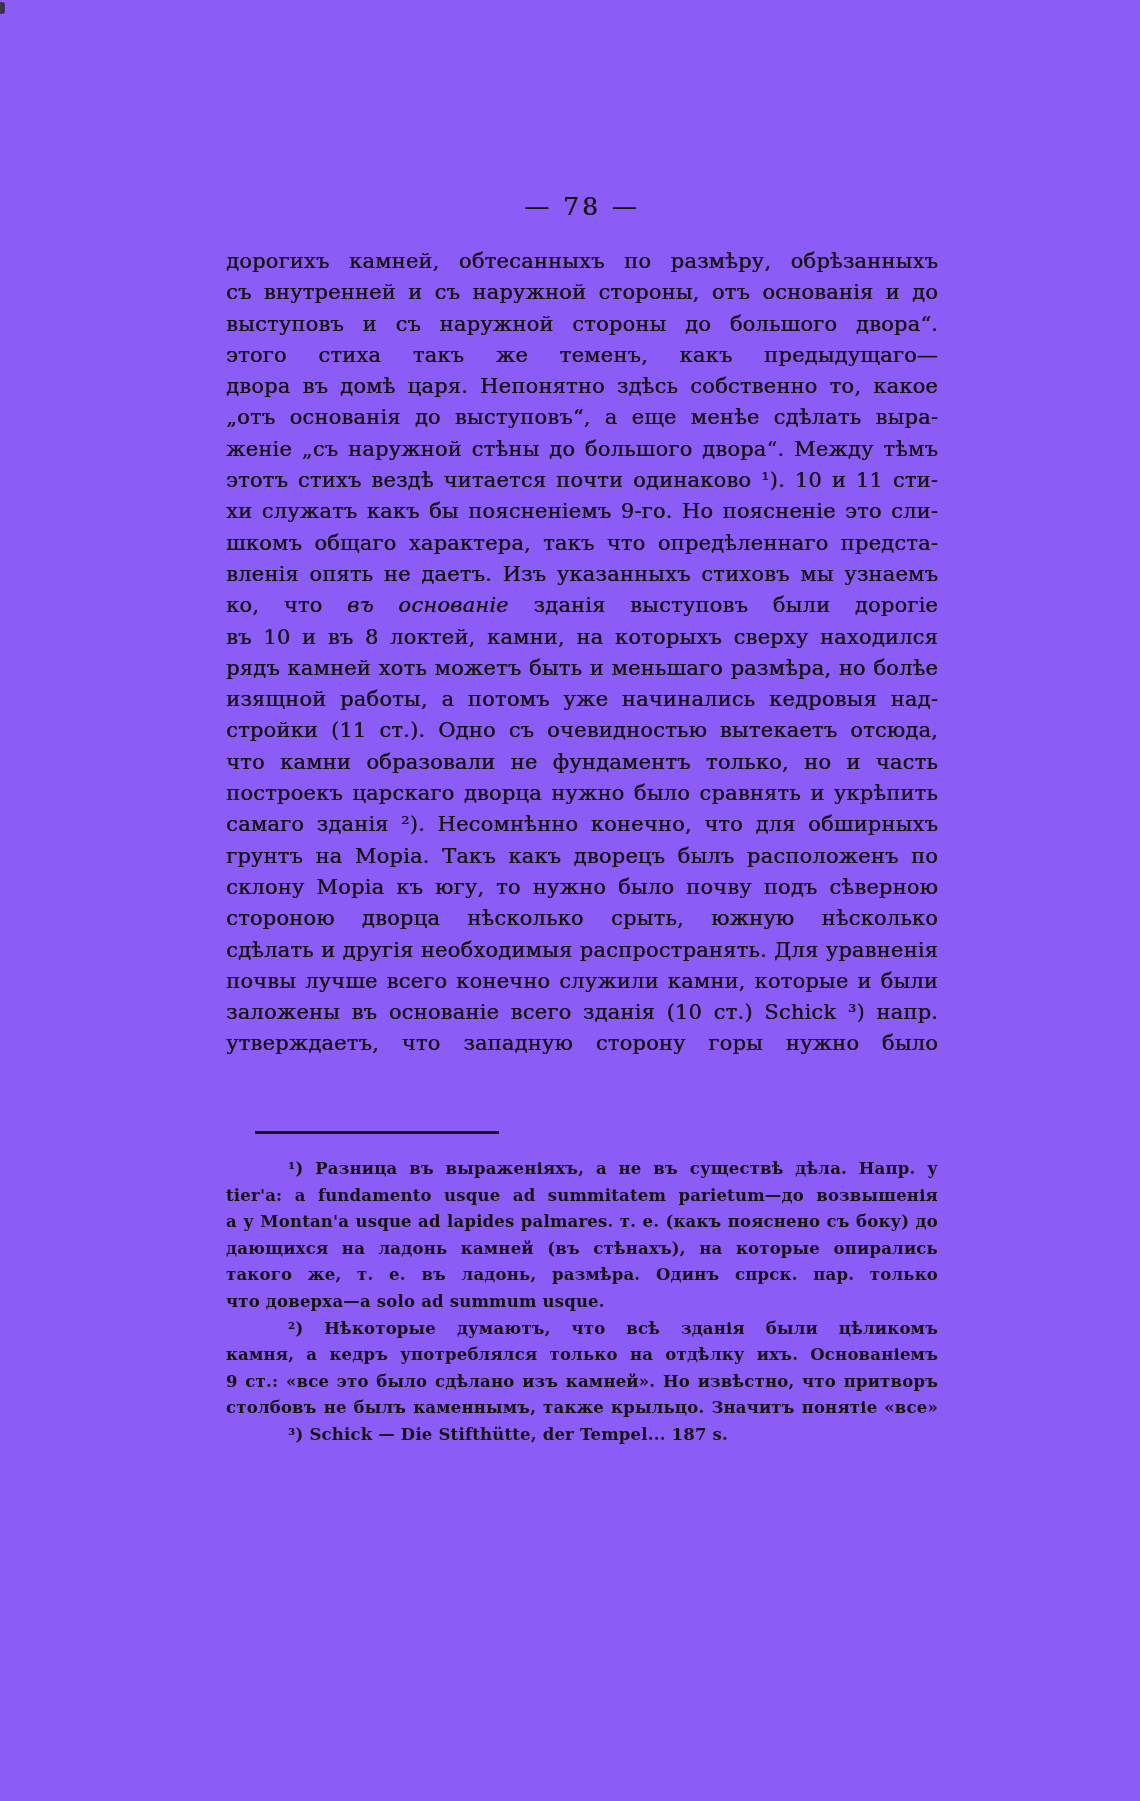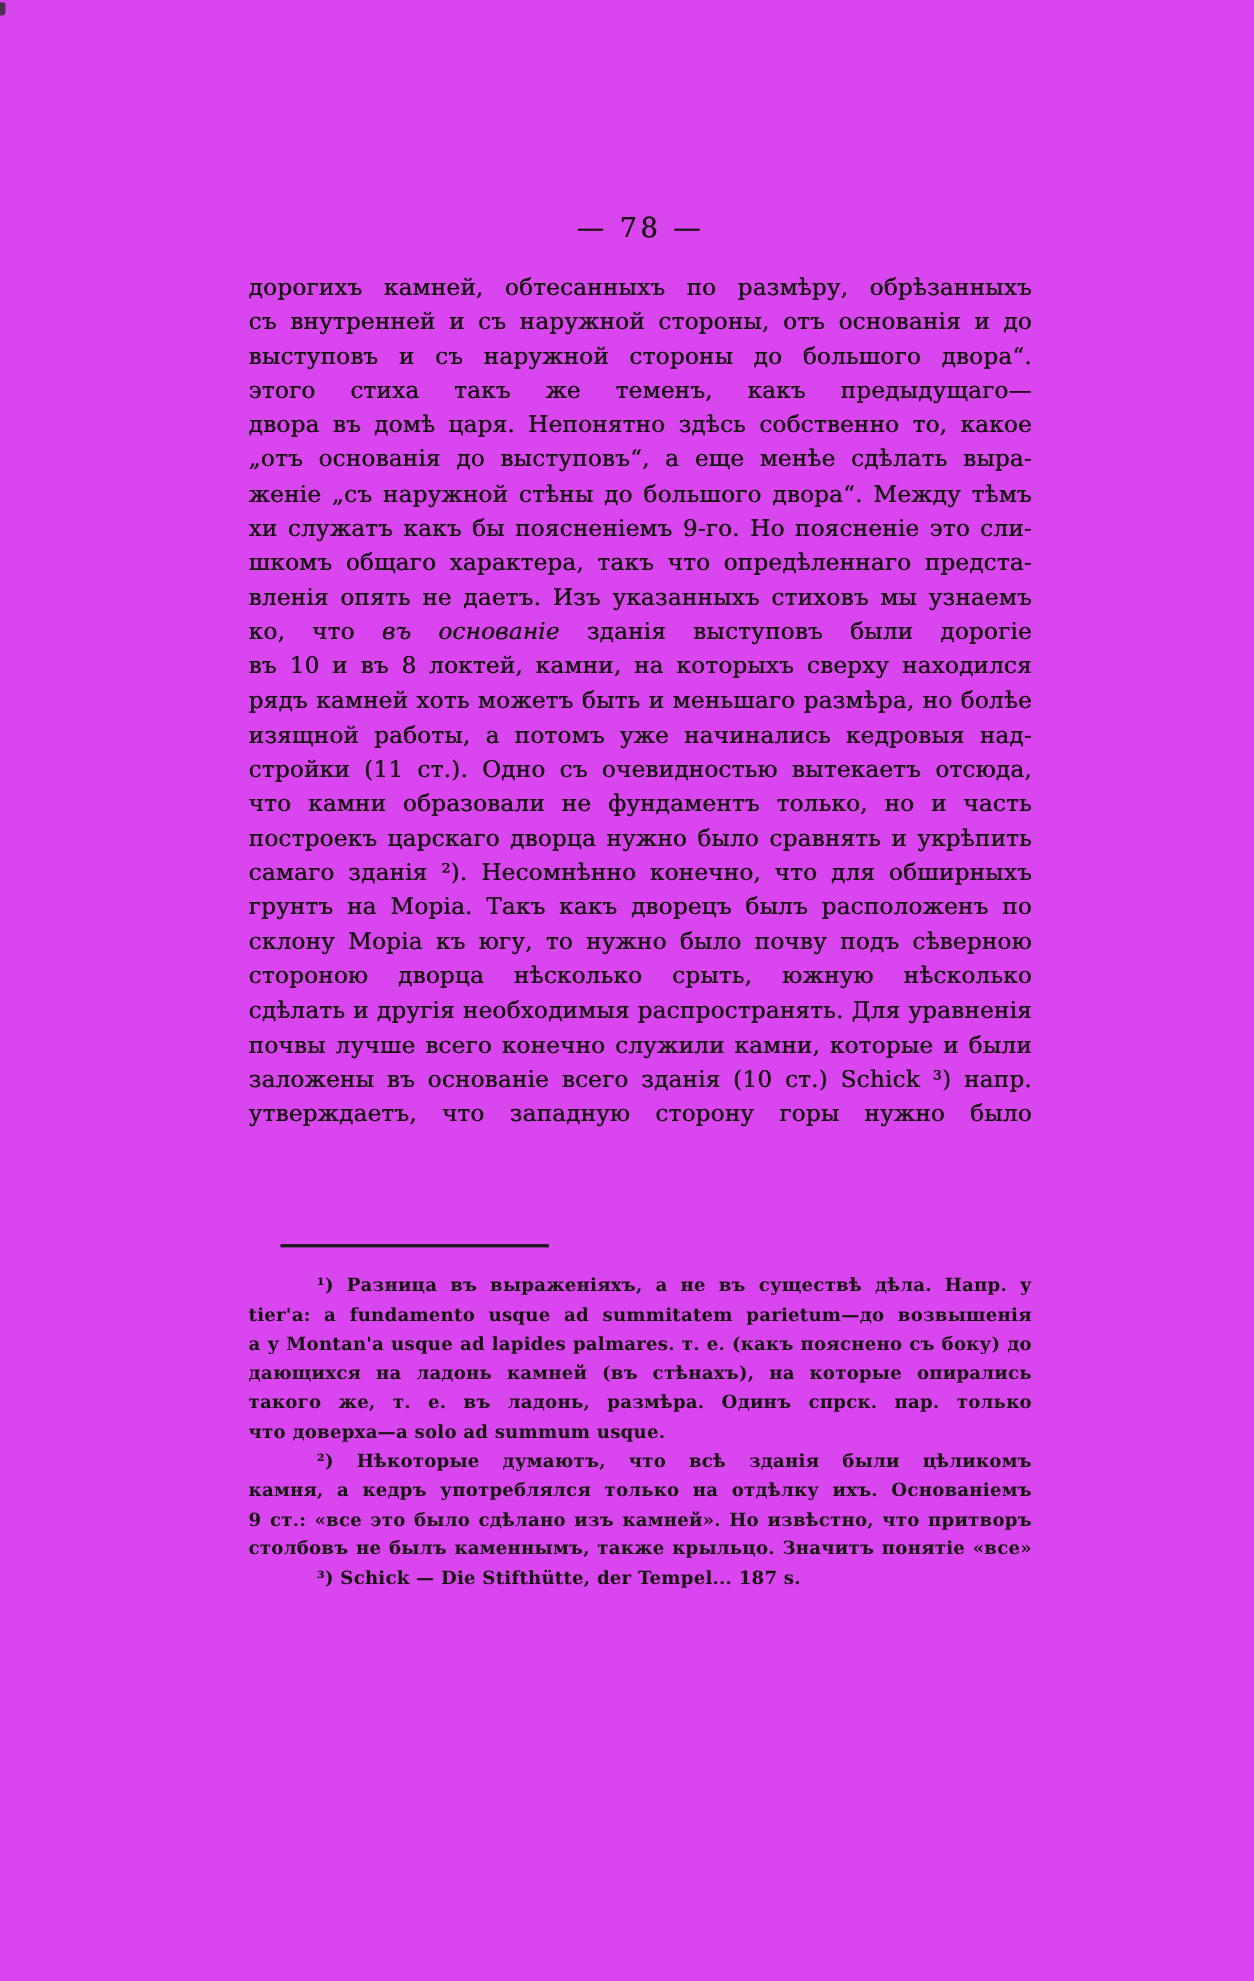--- a/index.html
+++ b/index.html
@@ -1,20 +1,20 @@
 <!DOCTYPE html>
 <html><head>
 <meta charset="utf-8">
 <style>
   html, body { margin: 0; padding: 0; }
   .page {
     position: relative;
     width: 1140px;
     height: 1801px;
-    background: #d946ef;
+    background: #8b5cf6;
     font-family: "DejaVu Serif", serif;
     color: #16130f;
     overflow: hidden;
   }
   .scan-speck {
     position: absolute;
     left: 0; top: 2px;
     width: 5px; height: 12px;
     background: #2a2a28;
     border-radius: 0 3px 3px 0;
@@ -84,20 +84,21 @@
   <div class="page-number">— 78 —</div>
 
   <div class="body-text">
     <div class="bline">дорогихъ камней, обтесанныхъ по размѣру, обрѣзанныхъ пилой</div>
     <div class="bline">съ внутренней и съ наружной стороны, отъ основанія и до</div>
     <div class="bline">выступовъ и съ наружной стороны до большого двора“. Смыслъ</div>
     <div class="bline">этого стиха такъ же теменъ, какъ предыдущаго—относительно</div>
     <div class="bline">двора въ домѣ царя. Непонятно здѣсь собственно то, какое</div>
     <div class="bline">„отъ основанія до выступовъ“, а еще менѣе сдѣлать выра-</div>
     <div class="bline">женіе „съ наружной стѣны до большого двора“. Между тѣмъ</div>
+    <div class="bline">этотъ стихъ вездѣ читается почти одинаково ¹). 10 и 11 сти-</div>
     <div class="bline">хи служатъ какъ бы поясненіемъ 9-го. Но поясненіе это сли-</div>
     <div class="bline">шкомъ общаго характера, такъ что опредѣленнаго предста-</div>
     <div class="bline">вленія опять не даетъ. Изъ указанныхъ стиховъ мы узнаемъ толь-</div>
     <div class="bline"><span>ко, что </span><em>въ основаніе</em><span> зданія выступовъ были дорогіе огромные,</span></div>
     <div class="bline">въ 10 и въ 8 локтей, камни, на которыхъ сверху находился еще</div>
     <div class="bline">рядъ камней хоть можетъ быть и меньшаго размѣра, но болѣе</div>
     <div class="bline">изящной работы, а потомъ уже начинались кедровыя над-</div>
     <div class="bline">стройки (11 ст.). Одно съ очевидностью вытекаетъ отсюда,</div>
     <div class="bline">что камни образовали не фундаментъ только, но и часть стѣнъ</div>
     <div class="bline">построекъ царскаго дворца нужно было сравнять и укрѣпить</div>

